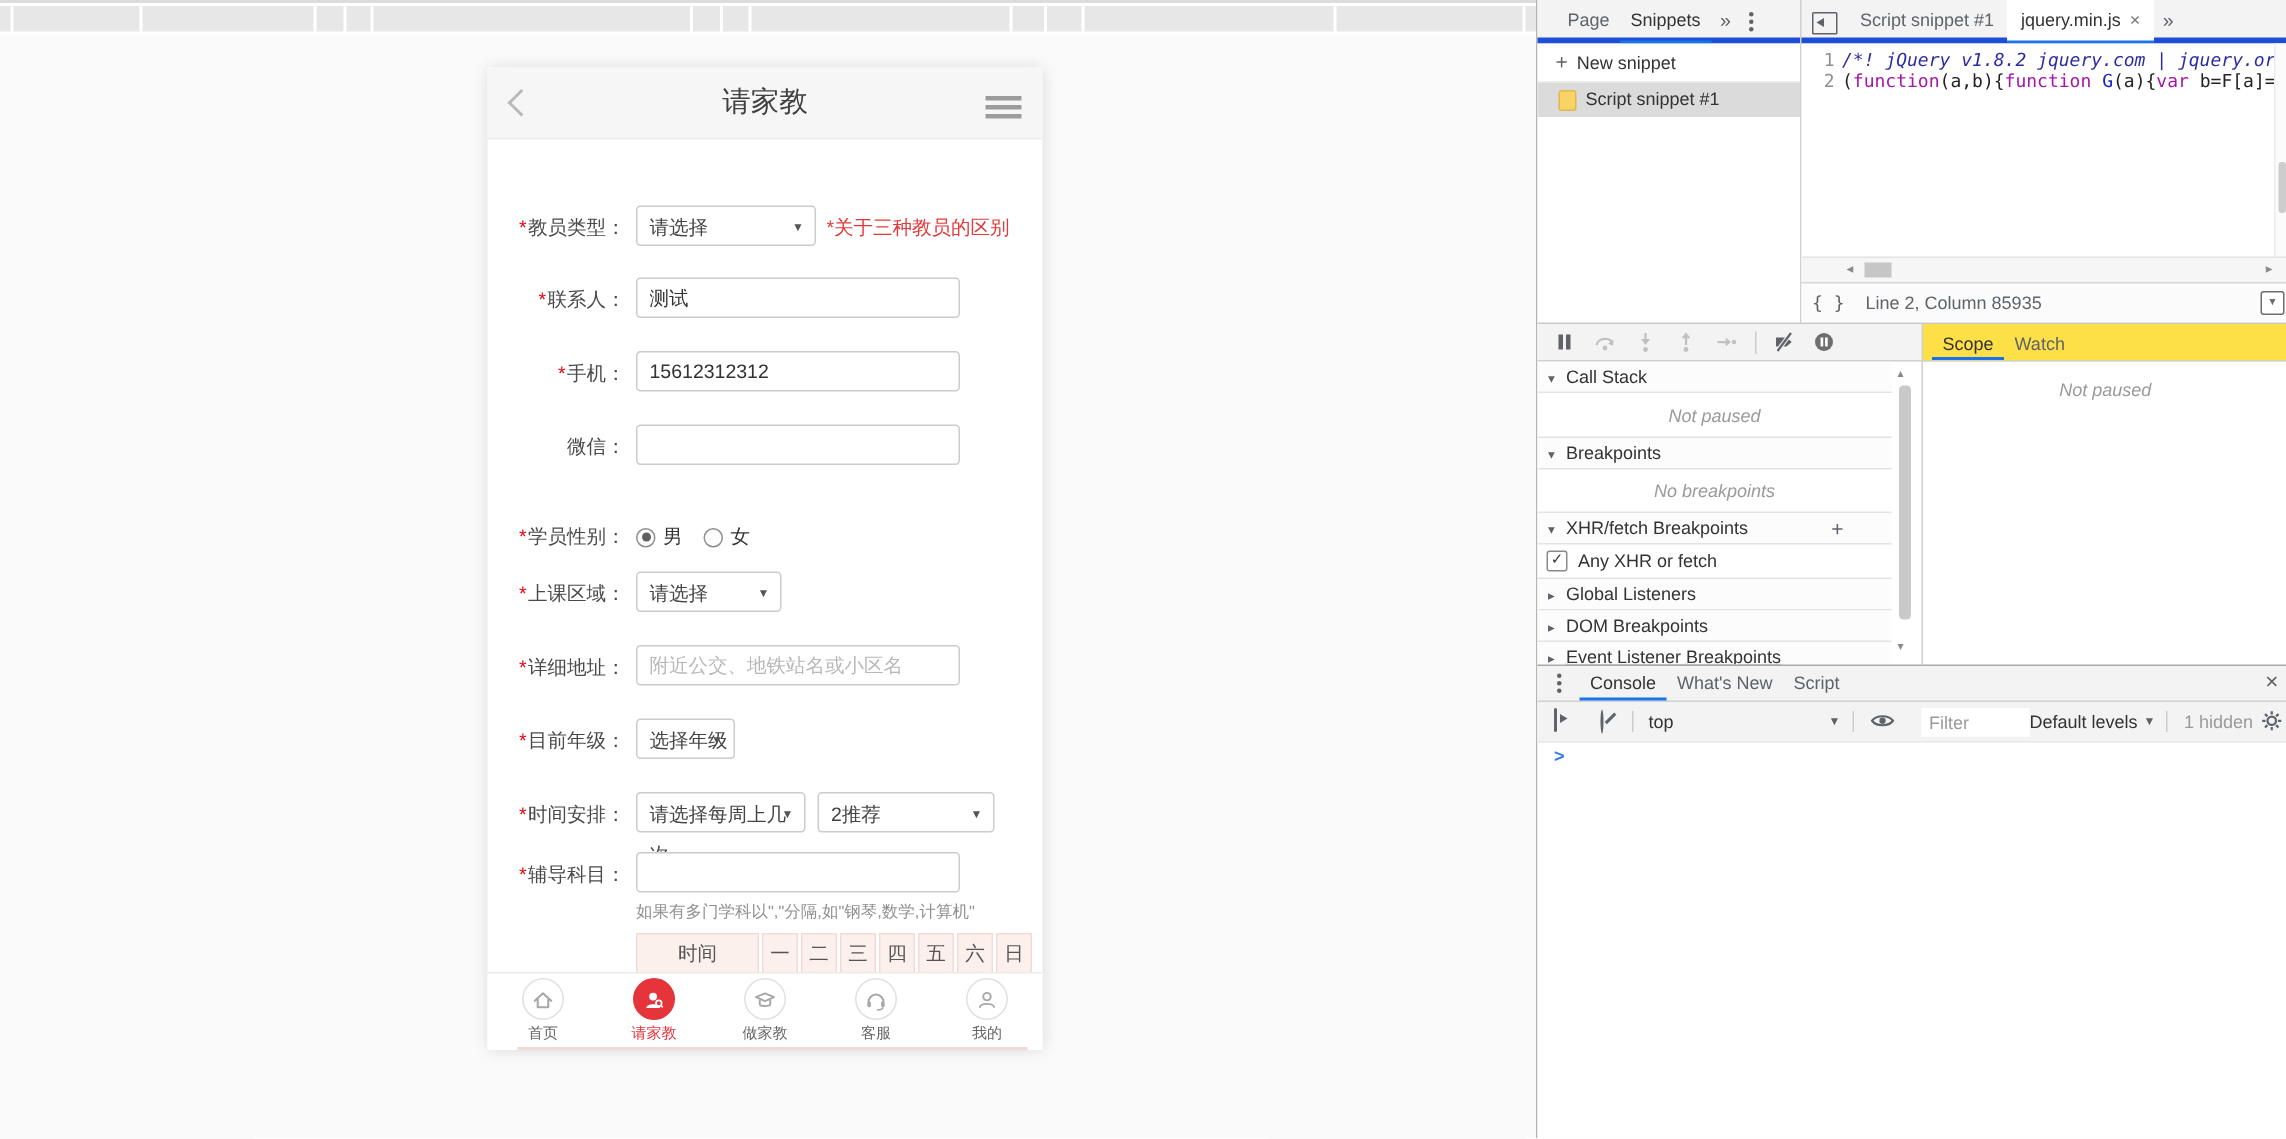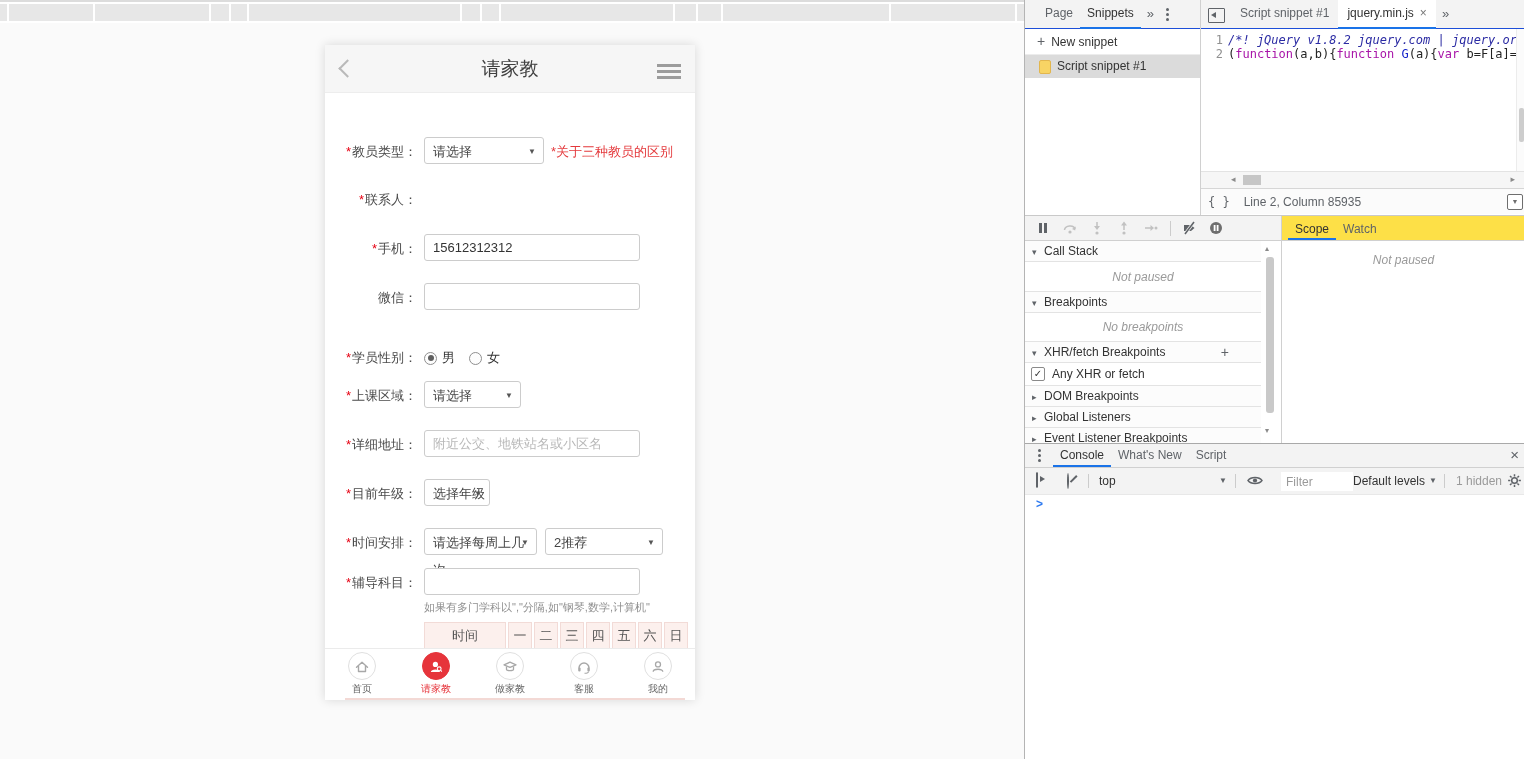--- a/index.html
+++ b/index.html
@@ -34,21 +34,21 @@
   .sched-cell{height:44px;background:#fcf0ed;border:1px solid #f2dbd7;box-sizing:border-box;text-align:center;line-height:25px;font-size:13px;color:#555;}
   .sliver{position:absolute;left:20px;top:652px;width:340px;height:3px;background:#f3d9d5;}
   .tabbar{position:absolute;left:0;top:603px;width:370px;height:49px;background:#fff;border-top:1px solid #ebebeb;display:flex;z-index:5;}
   .tab-item{flex:1;text-align:center;padding-top:3px;}
   .tab-circle{width:28px;height:28px;border:1px solid #e0e0e0;border-radius:50%;margin:0 auto;display:flex;align-items:center;justify-content:center;box-sizing:border-box;background:#fff;}
   .tab-circle.active{background:#e6343b;border-color:#e6343b;}
   .tab-label{font-size:10px;color:#666;margin-top:2px;}
   .tab-label.active{color:#e6343b;}
   
   .devtools{position:absolute;left:1024px;top:0;width:500px;height:759px;background:#fff;border-left:1px solid #b4b4b4;box-sizing:border-box;}
-  .dt-topbar{position:absolute;left:0;top:0;width:500px;height:29px;background:#f3f3f3;border-bottom:1px solid #1d4ed8;box-sizing:border-box;}
+  .dt-topbar{position:absolute;left:0;top:0;width:500px;height:29px;background:#f3f3f3;border-bottom:4px solid #1d4ed8;box-sizing:border-box;}
   .nav-tabs{position:absolute;left:0;top:0;height:29px;display:flex;align-items:stretch;padding-left:13px;}
   .dt-tab{line-height:27px;padding:0 7px;color:#5f6368;cursor:default;white-space:nowrap;}
   .dt-tab.active{color:#333;border-bottom:2px solid #1a73e8;}
   .overflow-chevron{line-height:27px;color:#5f6368;font-size:13px;padding:0 6px;}
   .kebab{display:flex;flex-direction:column;justify-content:center;align-items:center;gap:2px;width:16px;}
   .kebab i{width:3px;height:3px;border-radius:50%;background:#5f6368;}
   .nav-divider{position:absolute;left:175px;top:0;width:1px;height:215px;background:#d0d0d0;}
   .editor-tabs{position:absolute;left:176px;top:0;width:324px;height:29px;display:flex;align-items:stretch;}
   .toggle-icon{width:15px;height:13px;border:1px solid #5f6368;margin:8px 6px 0 7px;position:relative;border-radius:1px;}
   .toggle-icon::after{content:"";position:absolute;left:2px;top:2.5px;border-top:3.5px solid transparent;border-bottom:3.5px solid transparent;border-right:5px solid #5f6368;}
@@ -147,20 +147,21 @@
           </div>
       </div>
       <div id="form-rows">
           <div class="form-row" style="top: 92px;">
             <div class="form-label"><span class="req-star">*</span>教员类型：</div>
             <div class="app-select" style="left: 99px; width: 120px;">请选择<span class="caret">▼</span></div>
             <span class="field-link" style="left: 226px;">*关于三种教员的区别</span>
           </div>
           <div class="form-row" style="top: 140px;">
             <div class="form-label"><span class="req-star">*</span>联系人：</div>
+            <input class="app-input" value="测试" style="width: 198px;">
           </div>
           <div class="form-row" style="top: 189px;">
             <div class="form-label"><span class="req-star">*</span>手机：</div>
             <input class="app-input" value="15612312312" style="width: 198px;">
           </div>
           <div class="form-row" style="top: 238px;">
             <div class="form-label">微信：</div>
             <input class="app-input" style="width: 198px;">
           </div>
           <div class="form-row" style="top: 304px; height: 18px;">
@@ -368,22 +369,22 @@
         <div class="dbg-sections" id="dbg-sections">
             <div class="sec-header" style="width: 236px; box-sizing: border-box;"><span class="sec-tri">▾</span><span>Call Stack</span></div>
             <div class="sec-msg" style="width: 236px; height: 29px;">Not paused</div>
             <div class="sec-header" style="width: 236px; box-sizing: border-box;"><span class="sec-tri">▾</span><span>Breakpoints</span></div>
             <div class="sec-msg" style="width: 236px; height: 28px;">No breakpoints</div>
             <div class="sec-header" style="width: 236px; box-sizing: border-box;"><span class="sec-tri">▾</span><span>XHR/fetch Breakpoints</span><span class="sec-add">+</span></div>
             <div class="sec-check" style="width: 236px; box-sizing: border-box;">
               <span class="checkbox">✓</span>
               <span>Any XHR or fetch</span>
             </div>
+            <div class="sec-header" style="width: 236px; box-sizing: border-box;"><span class="sec-tri">▸</span><span>Global Listeners</span></div>
             <div class="sec-header" style="width: 236px; box-sizing: border-box;"><span class="sec-tri">▸</span><span>DOM Breakpoints</span></div>
-            <div class="sec-header" style="width: 236px; box-sizing: border-box;"><span class="sec-tri">▸</span><span>Global Listeners</span></div>
             <div class="sec-header" style="width: 236px; box-sizing: border-box; text-decoration: underline;"><span class="sec-tri">▸</span><span>Event Listener Breakpoints</span></div>
           </div>
         <span class="dbg-scroll-up">▴</span>
         <div class="dbg-scroll-thumb"></div>
         <span class="dbg-scroll-down">▾</span>
       </div>
       <div class="dbg-right">
         <div class="scope-tabs" id="scope-tabs">
             <div class="dt-tab active">Scope</div>
             <div class="dt-tab">Watch</div>

